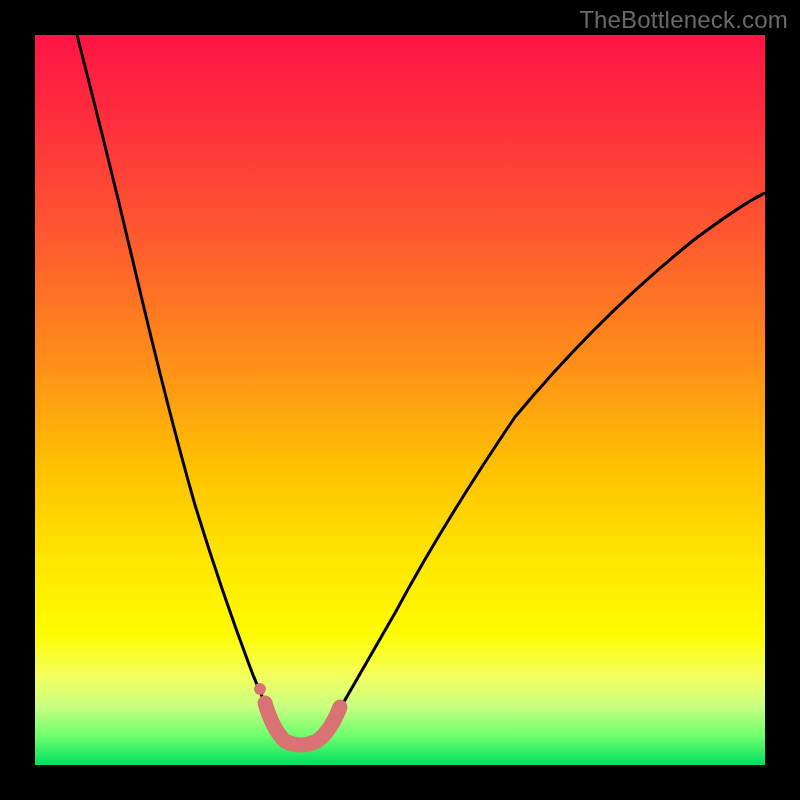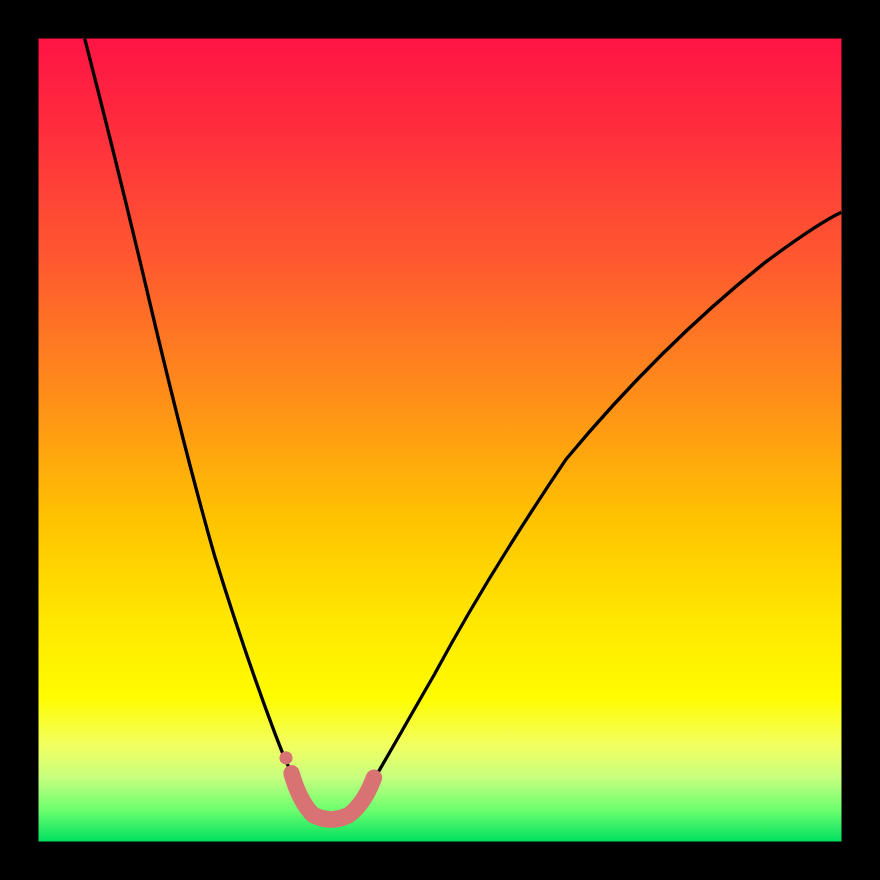--- a/index.html
+++ b/index.html
@@ -84,13 +84,14 @@
       <circle cx="225" cy="654" r="6" fill="#d97272"></circle>
 
       <path d="M 230 668
                Q 238 695, 250 706
                Q 266 714, 282 706
                Q 296 696, 305 672" fill="none" stroke="#d97272" stroke-width="15" stroke-linecap="round" stroke-linejoin="round"></path>
 
     </svg>
   </div>
 
+  <div class="watermark">TheBottleneck.com</div>
 </div>
 
 </body></html>

